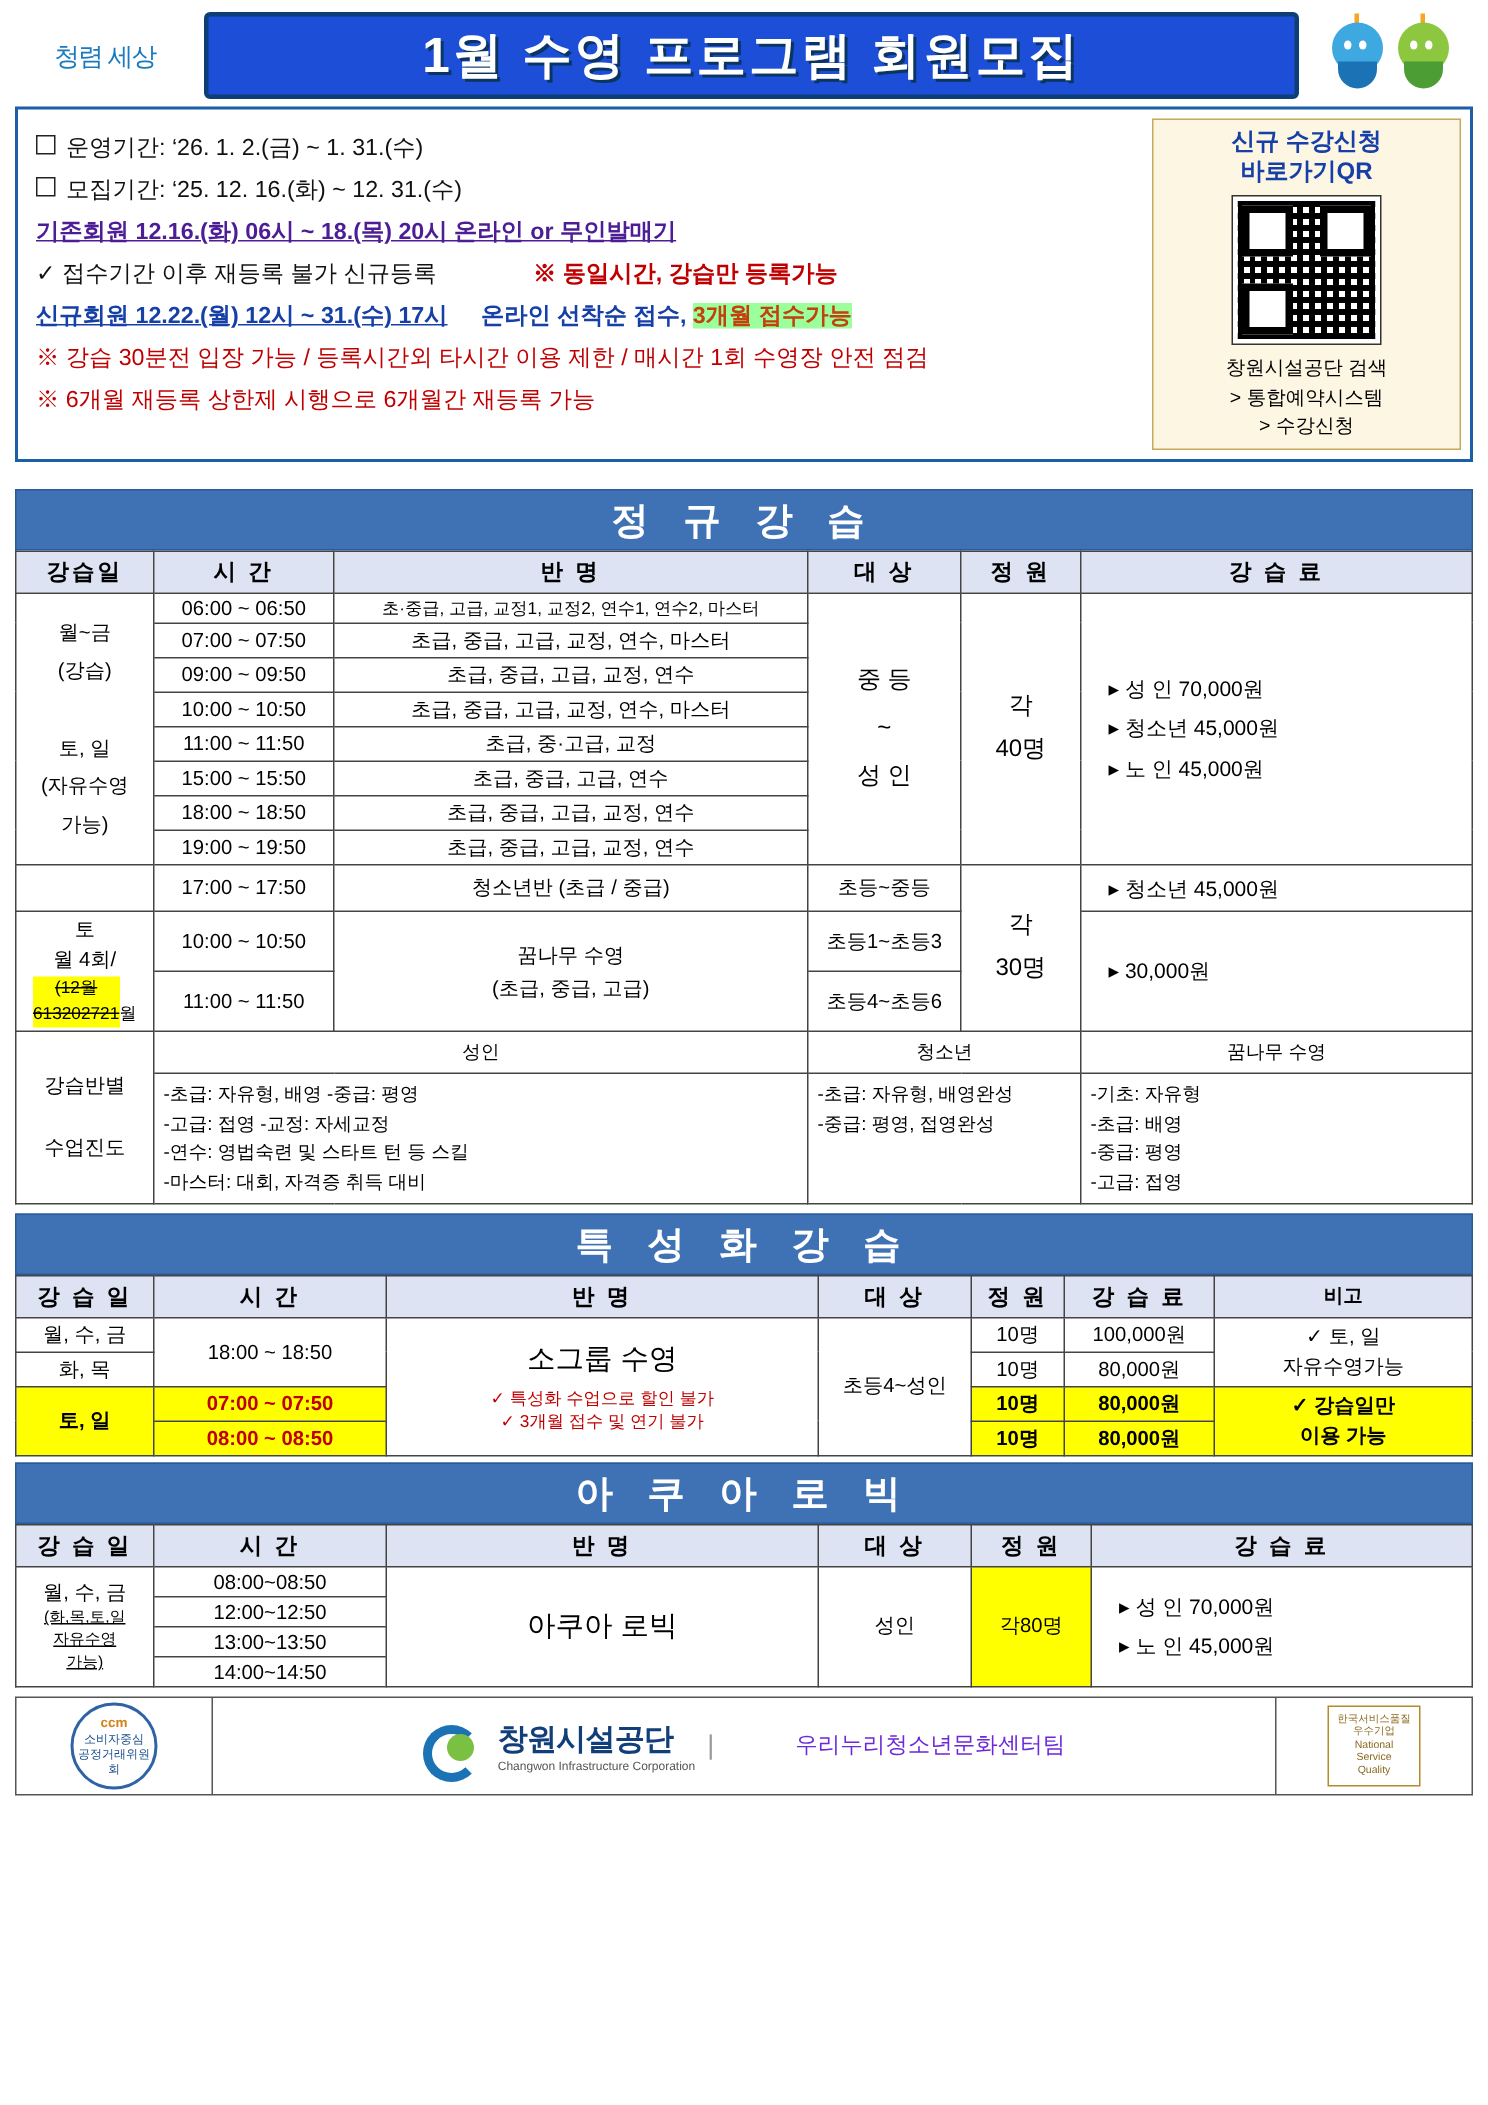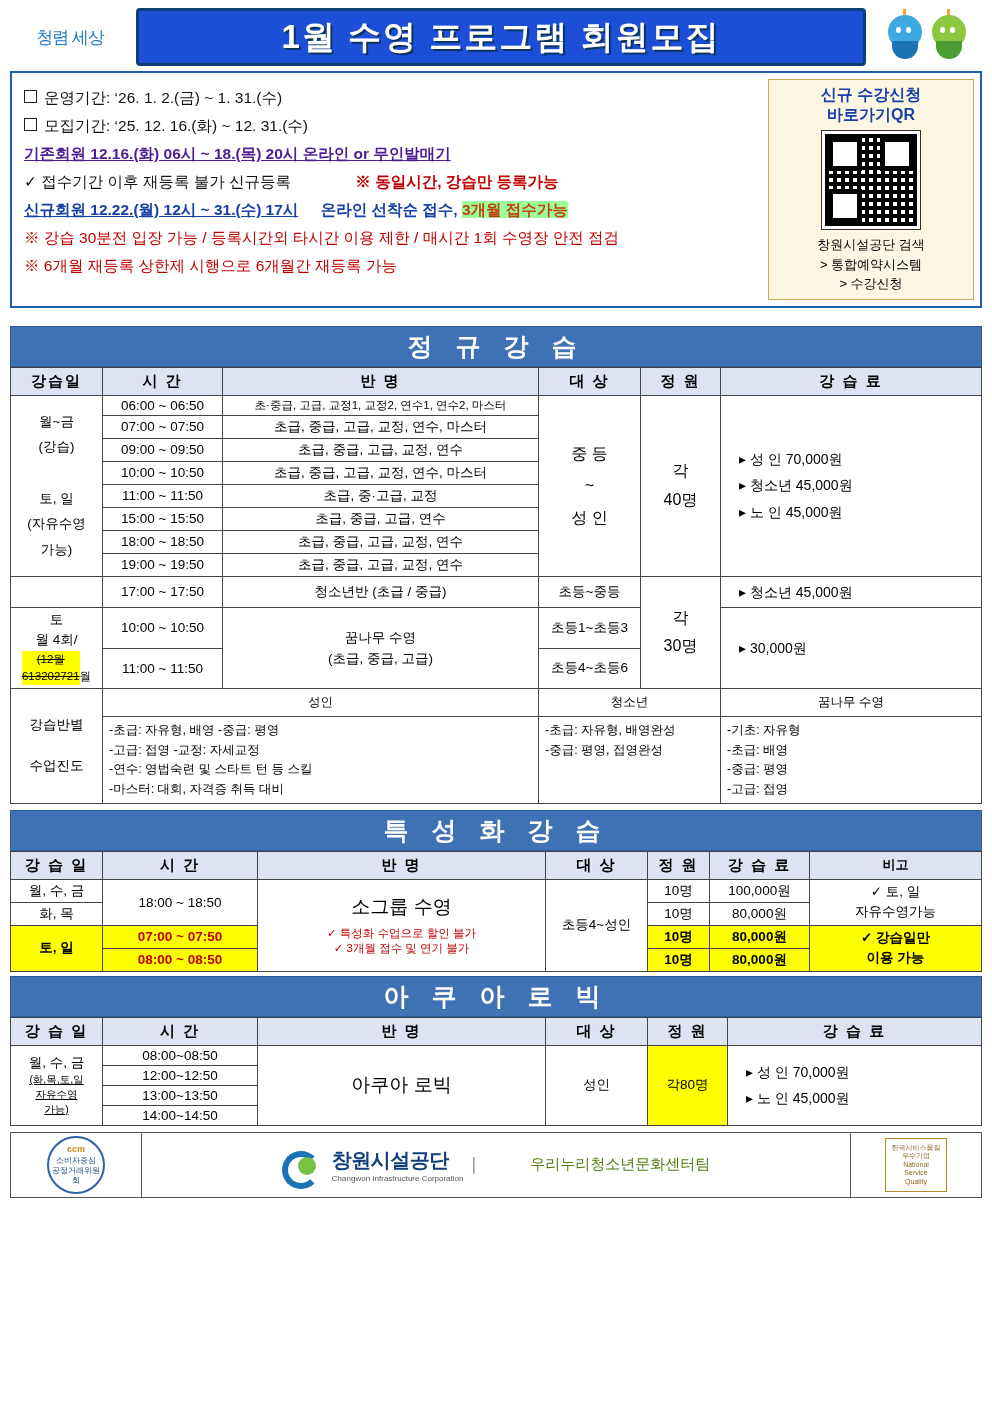--- a/index.html
+++ b/index.html
@@ -87,21 +87,21 @@
   .footer .c2{flex:1;}
   .footer .c3{width:130px;border-left:1px solid #555;}
   .ccm{width:54px;height:54px;border-radius:50%;border:2px solid #2e63a6;display:flex;flex-direction:column;align-items:center;justify-content:center;font-size:8px;color:#1b4f8a;line-height:1.25;}
   .ccm .t1{font-size:9px;font-weight:bold;color:#d4821a;}
   .corp{display:flex;align-items:center;gap:8px;}
   .corp .mark{width:42px;height:40px;position:relative;}
   .corp .mark .c1m{position:absolute;left:0;top:6px;width:26px;height:26px;border:6px solid #1b72b5;border-radius:50%;border-right-color:transparent;}
   .corp .mark .c2m{position:absolute;left:16px;top:12px;width:18px;height:18px;background:#7ac143;border-radius:50%;}
   .corp .nm{font-size:20px;font-weight:bold;color:#123f7a;letter-spacing:-0.5px;}
   .corp .sub{font-size:8px;color:#555;letter-spacing:0;text-align:right;}
-  .corp .team{font-size:15px;color:#4d7c0f;margin-left:46px;}
+  .corp .team{font-size:15px;color:#6d28d9;margin-left:46px;}
   .award{width:60px;height:52px;border:1px solid #b58a2b;display:flex;align-items:center;justify-content:center;font-size:7px;color:#8a6a1c;text-align:center;line-height:1.2;}
 </style>
 </head>
 <body>
 
 <div class="page">
 
   <div class="header">
     <div class="logo-left">
       <span class="txt">청렴 세상</span>

